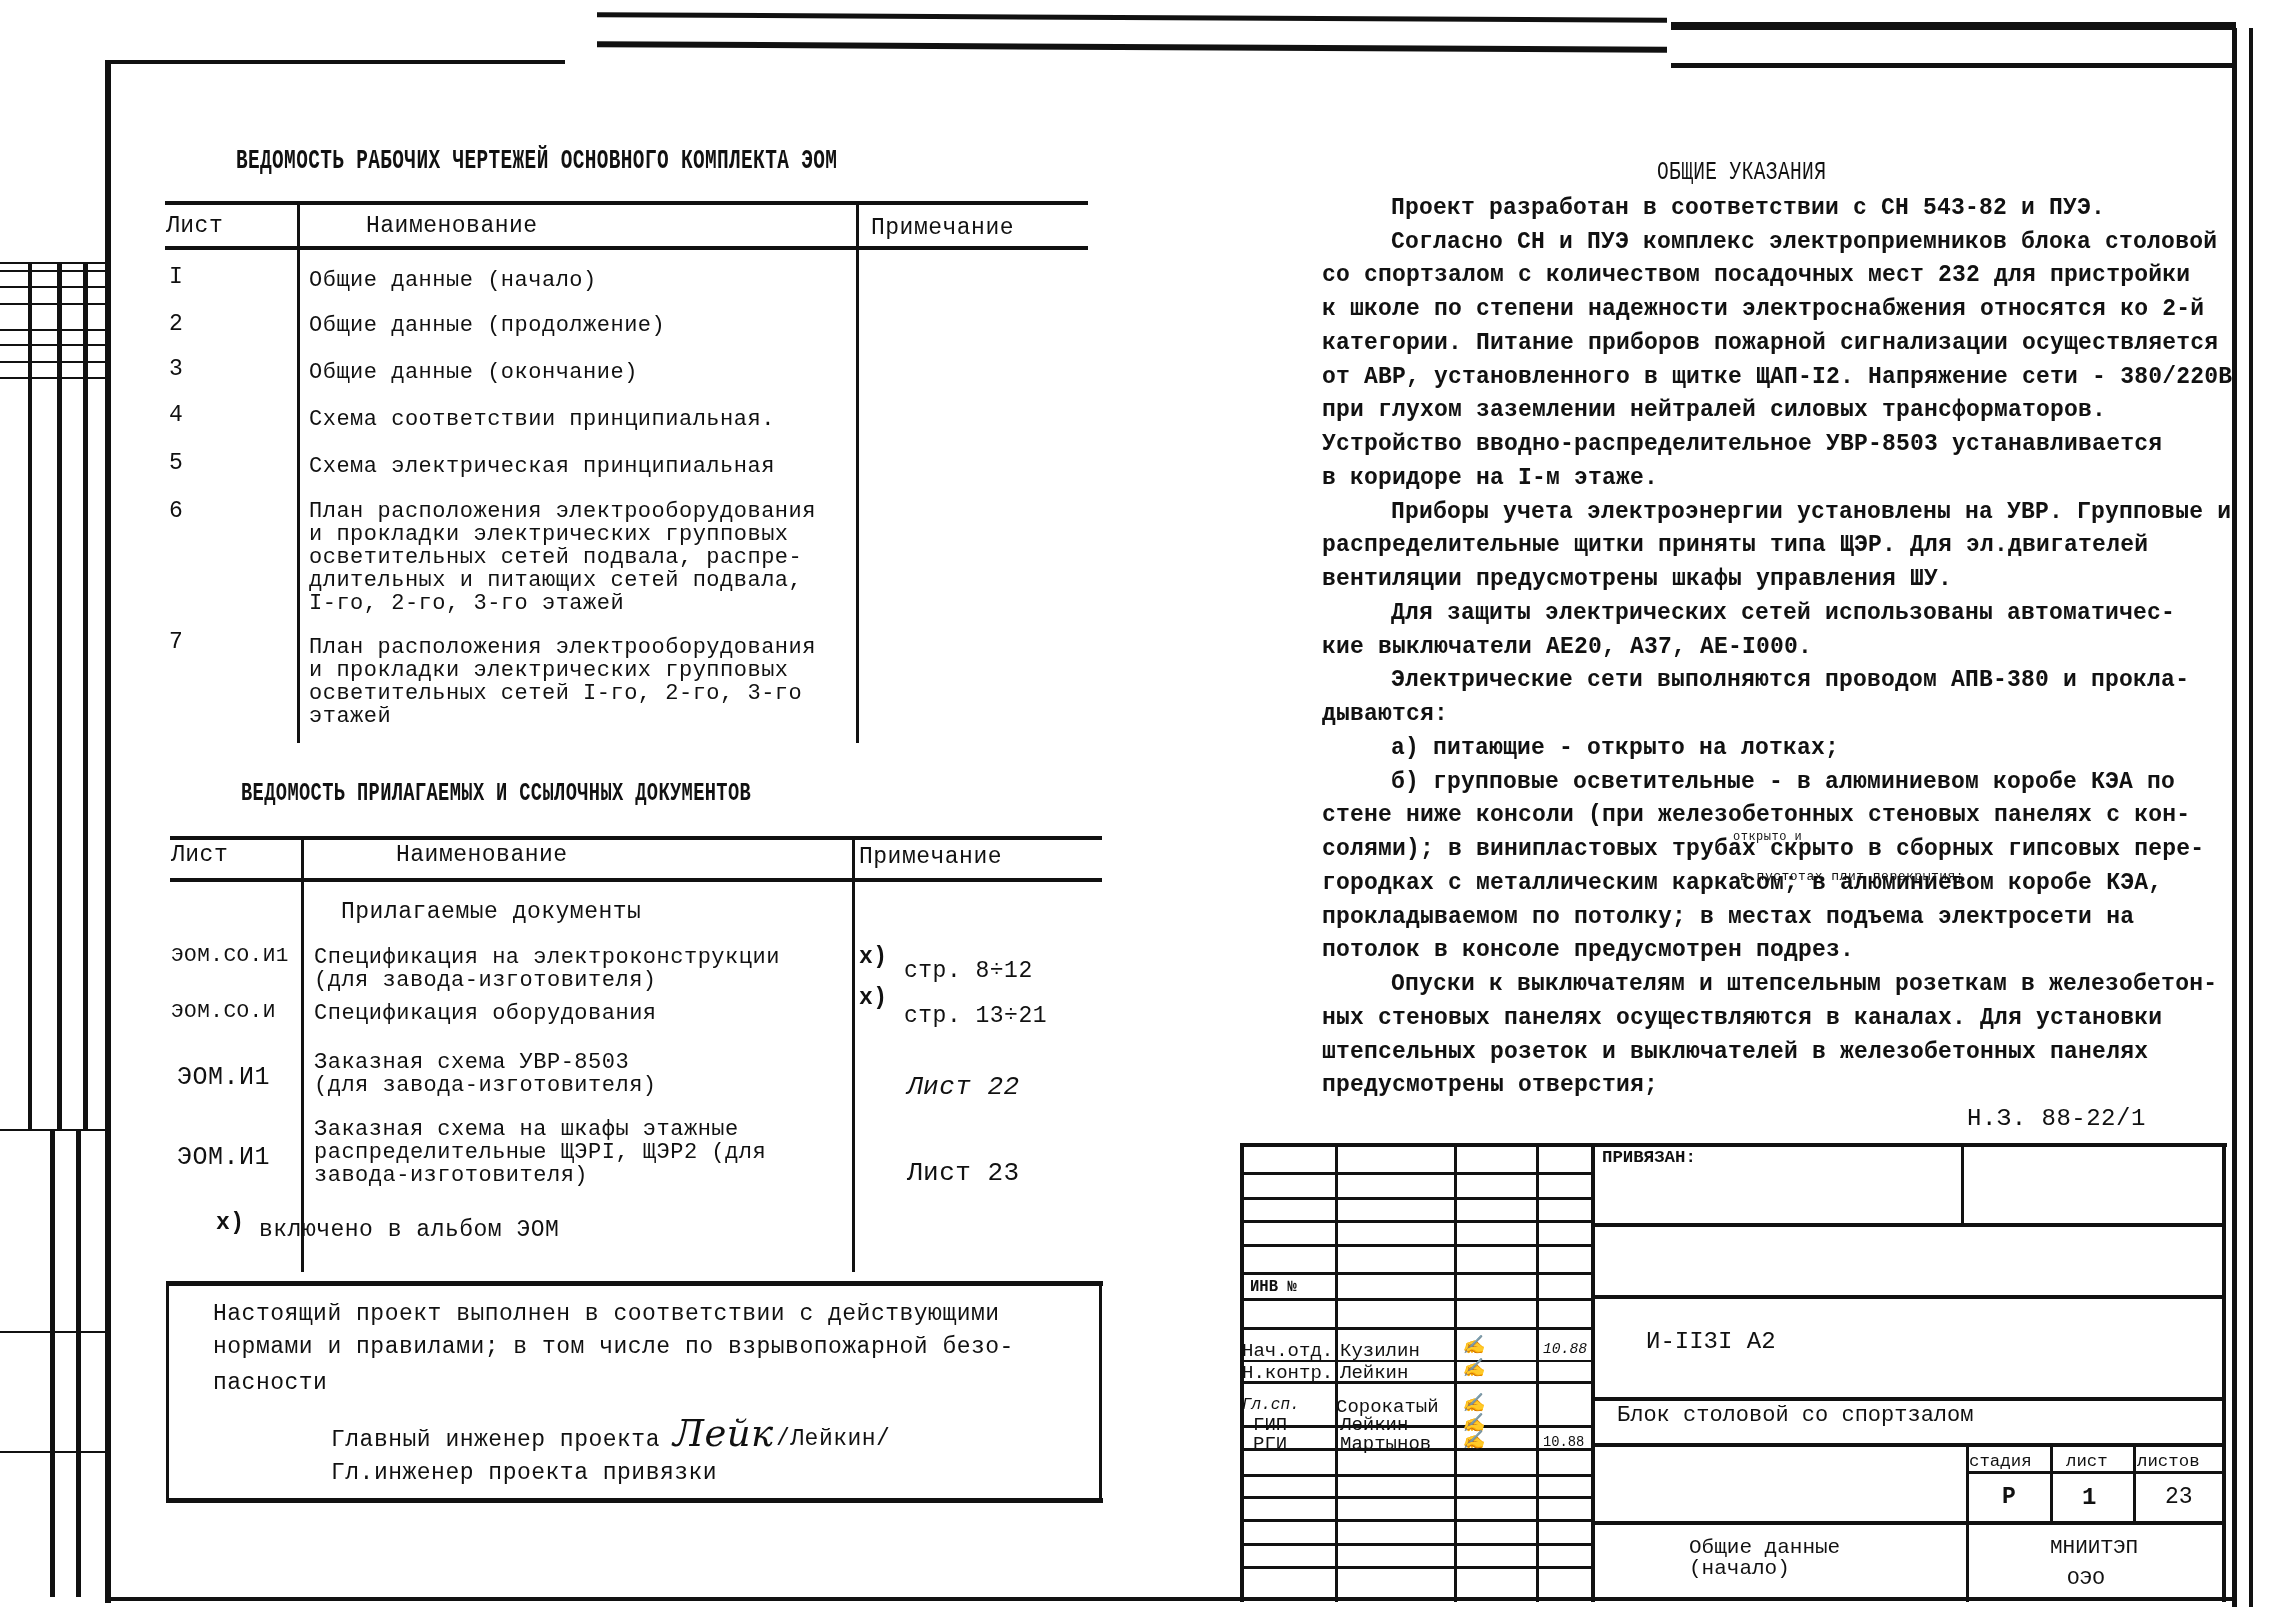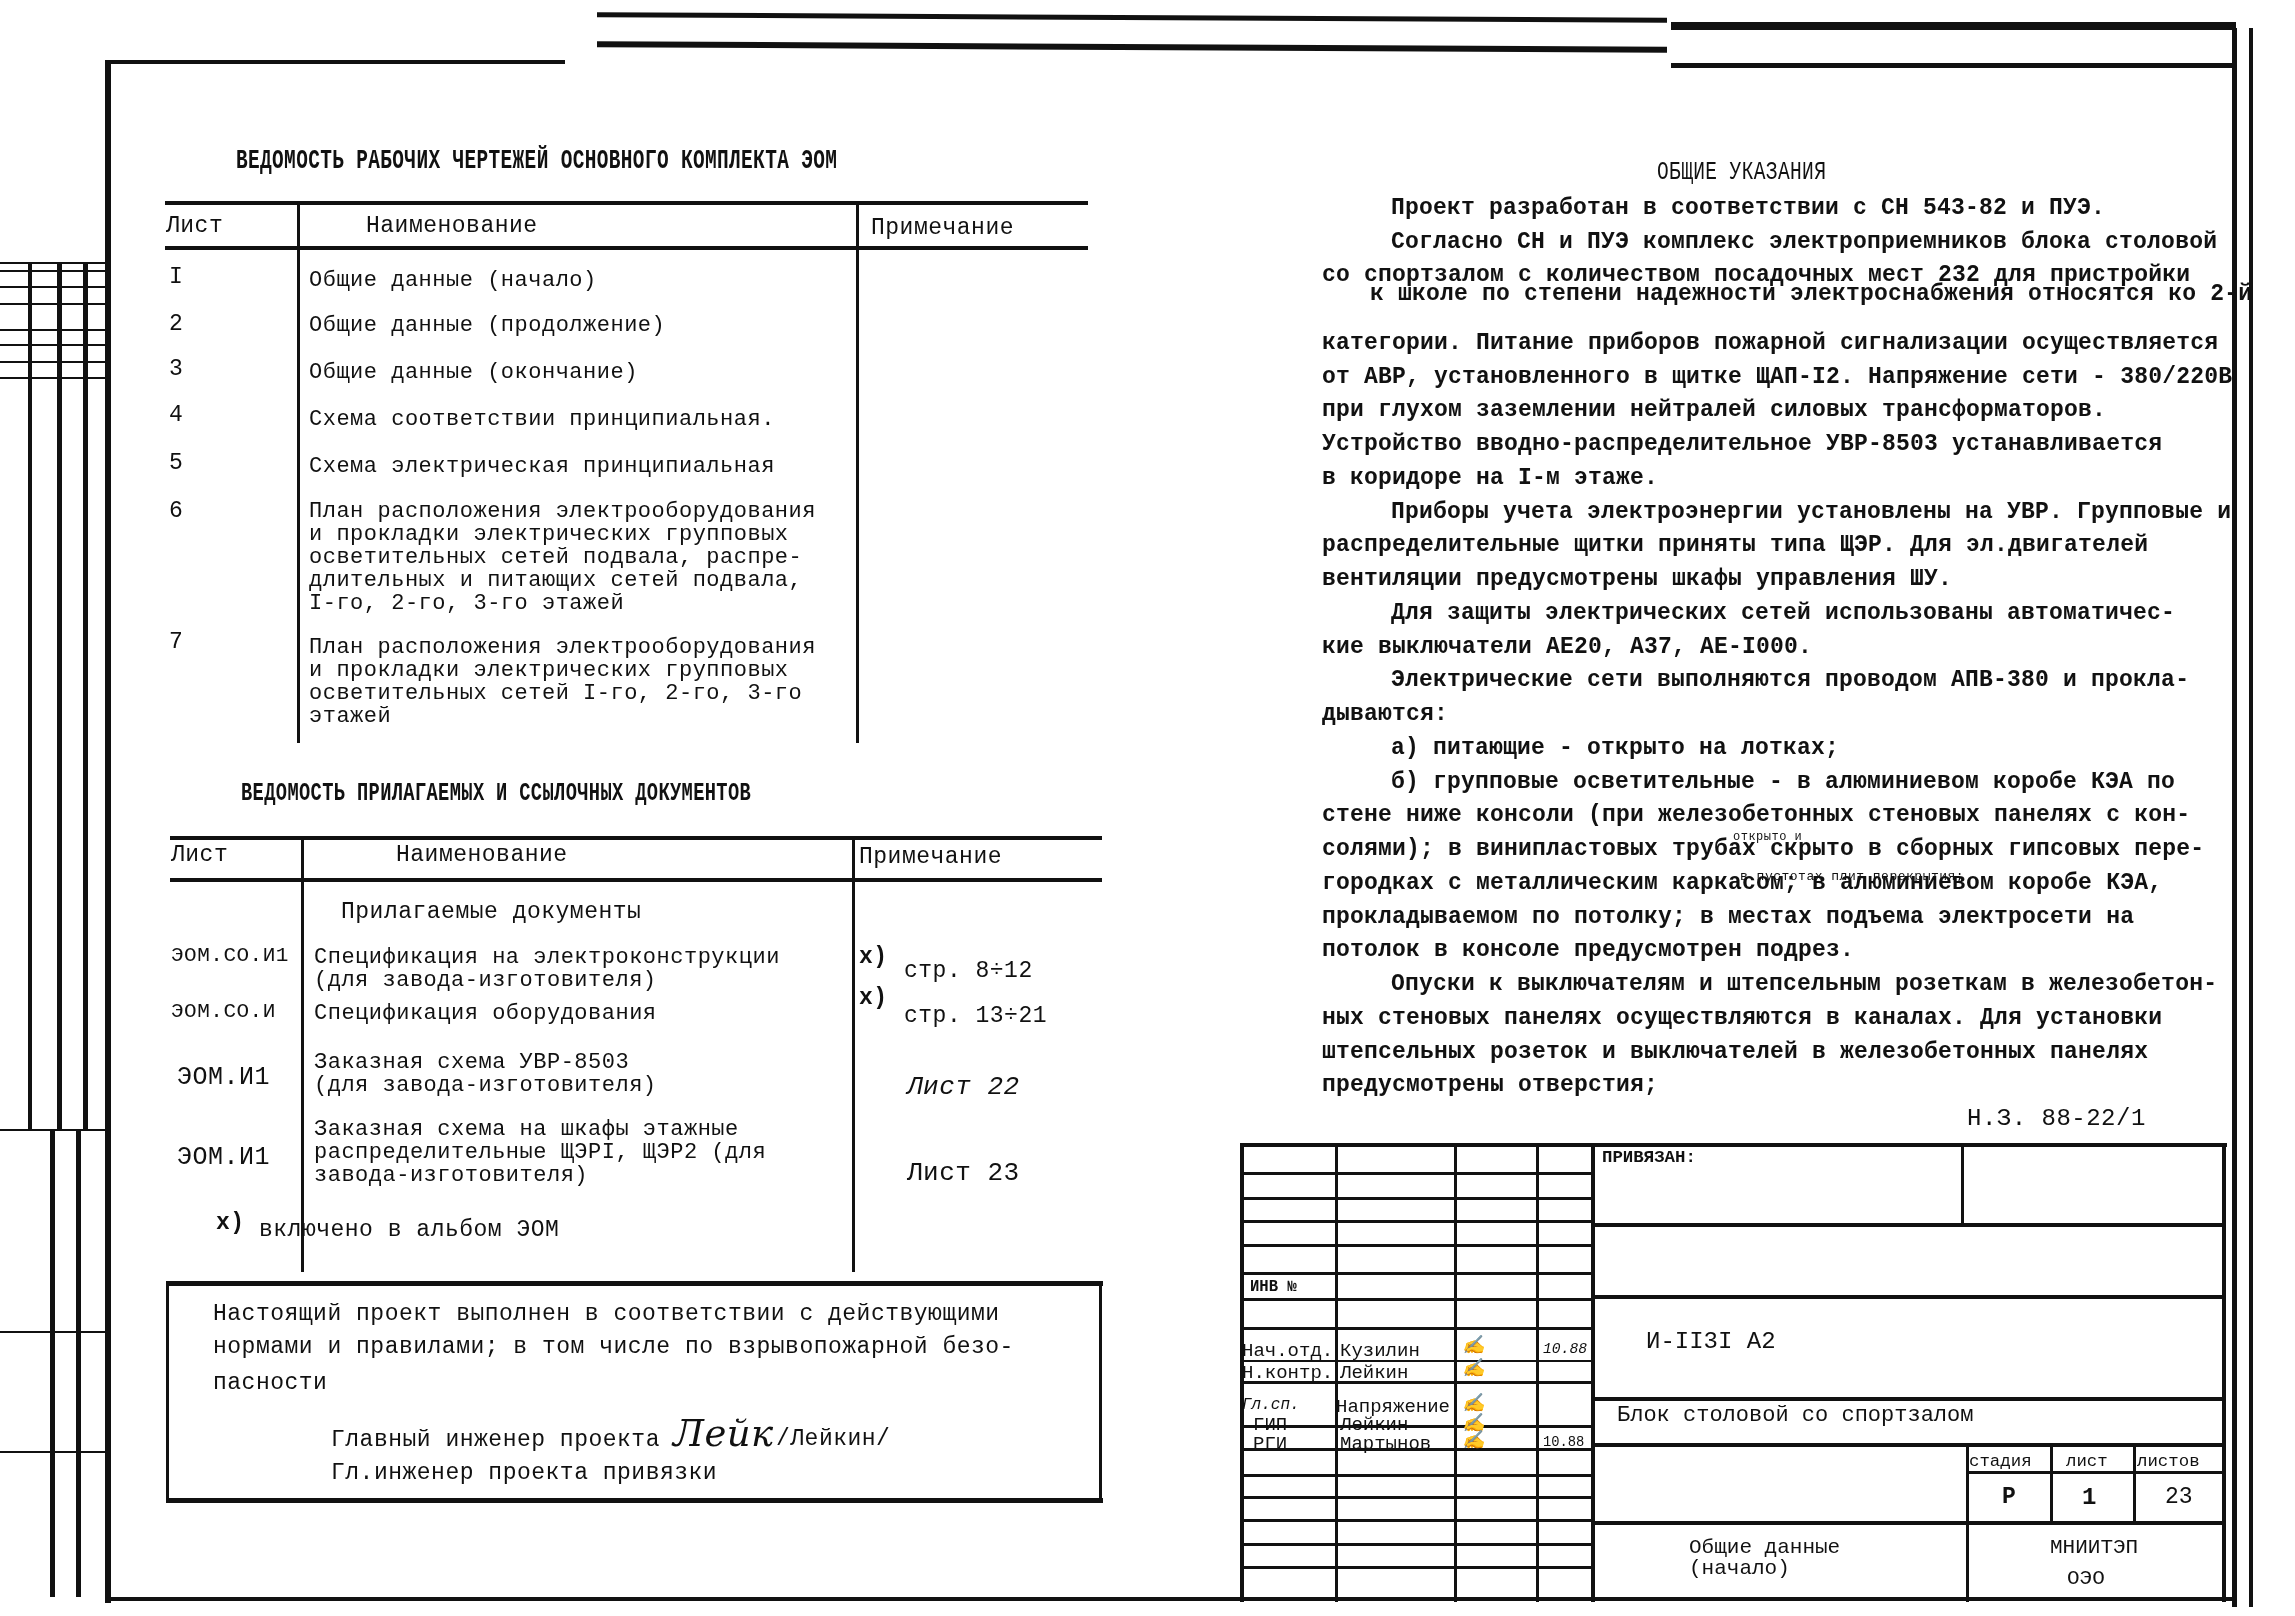--- a/index.html
+++ b/index.html
@@ -144,21 +144,21 @@
   <div class="txt" style="left:776px;top:1428px;">/Лейкин/</div>
   <div class="txt" style="left:331px;top:1462px;">Гл.инженер проекта привязки</div>
 </div>
 
 <div class="txt" style="left:1657px;top:160px;font-size:25px;transform:scaleX(0.78);transform-origin:left top;">ОБЩИЕ УКАЗАНИЯ</div>
 
 <div class="abs notes" id="notes" style="left:1322px;top:195px;width:909px;height:918px;">
     <div class="nl" style="top: 0px; left: 69px;">Проект разработан в соответствии с  СН 543-82 и ПУЭ.</div>
     <div class="nl" style="top: 34px; left: 69px;">Согласно СН и ПУЭ комплекс электроприемников блока столовой</div>
     <div class="nl" style="top: 67px; left: 0px;">со спортзалом с количеством посадочных мест 232 для пристройки</div>
-    <div class="nl" style="top: 86px; left: 0px; margin-left: 48px;">к школе по степени надежности электроснабжения относятся ко 2-й</div>
+    <div class="nl" style="top: 101px; left: 0px;">к школе по степени надежности электроснабжения относятся ко 2-й</div>
     <div class="nl" style="top: 135px; left: 0px;">категории. Питание приборов пожарной сигнализации осуществляется</div>
     <div class="nl" style="top: 169px; left: 0px;">от АВР, установленного в щитке ЩАП-I2. Напряжение сети - 380/220В</div>
     <div class="nl" style="top: 202px; left: 0px;">при глухом заземлении нейтралей силовых трансформаторов.</div>
     <div class="nl" style="top: 236px; left: 0px;">Устройство вводно-распределительное УВР-8503 устанавливается</div>
     <div class="nl" style="top: 270px; left: 0px;">в коридоре на I-м этаже.</div>
     <div class="nl" style="top: 304px; left: 69px;">Приборы учета электроэнергии установлены на УВР. Групповые и</div>
     <div class="nl" style="top: 337px; left: 0px;">распределительные щитки приняты типа ЩЭР. Для эл.двигателей</div>
     <div class="nl" style="top: 371px; left: 0px;">вентиляции предусмотрены шкафы управления ШУ.</div>
     <div class="nl" style="top: 405px; left: 69px;">Для защиты электрических сетей использованы автоматичес-</div>
     <div class="nl" style="top: 439px; left: 0px;">кие выключатели АЕ20, А37, АЕ-I000.</div>
@@ -227,21 +227,21 @@
   <div class="stamp-t" style="left:1242px;top:1340px;font-size:19px;">Нач.отд.</div>
   <div class="stamp-t" style="left:1340px;top:1340px;font-size:19px;">Кузилин</div>
   <div class="stamp-t sig" style="left:1462px;top:1334px;font-size:18.4px;">✍</div>
   <div class="stamp-t" style="left:1543px;top:1341px;font-size:14.7px;font-style:italic;">10.88</div>
 
   <div class="stamp-t" style="left:1242px;top:1362px;font-size:19px;">Н.контр.</div>
   <div class="stamp-t" style="left:1340px;top:1362px;font-size:19px;">Лейкин</div>
   <div class="stamp-t sig" style="left:1462px;top:1357px;font-size:18.4px;">✍</div>
 
   <div class="stamp-t" style="left:1242px;top:1396px;font-size:16px;font-style:italic;">Гл.сп.</div>
-  <div class="stamp-t" style="left:1336px;top:1396px;font-size:19px;">Напряжение</div>
+  <div class="stamp-t" style="left:1336px;top:1396px;font-size:19px;">Сорокатый</div>
   <div class="stamp-t sig" style="left:1462px;top:1392px;font-size:18.4px;">✍</div>
 
   <div class="stamp-t" style="left:1253px;top:1414px;font-size:19px;">ГИП</div>
   <div class="stamp-t" style="left:1340px;top:1414px;font-size:19px;">Лейкин</div>
   <div class="stamp-t sig" style="left:1462px;top:1412px;font-size:18.4px;">✍</div>
 
   <div class="stamp-t" style="left:1253px;top:1433px;font-size:19px;">РГИ</div>
   <div class="stamp-t" style="left:1340px;top:1433px;font-size:19px;">Мартынов</div>
   <div class="stamp-t sig" style="left:1462px;top:1429px;font-size:18.4px;">✍</div>
   <div class="stamp-t" style="left:1543px;top:1435px;font-size:13.8px;">10.88</div>

